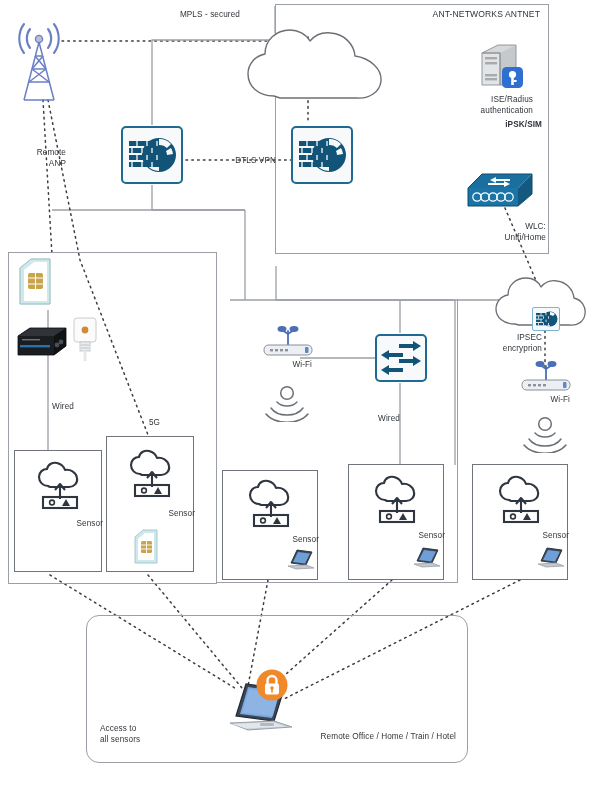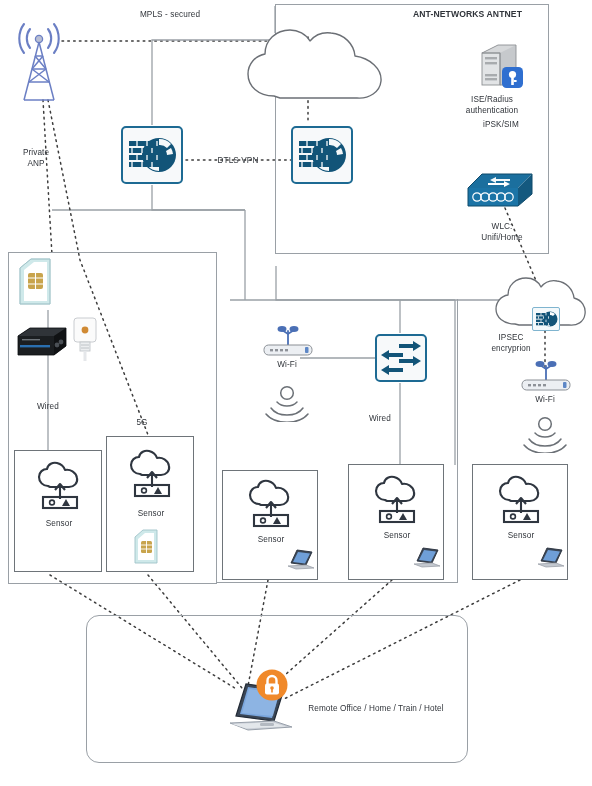--- a/index.html
+++ b/index.html
@@ -3,22 +3,22 @@
 <meta charset="utf-8">
 <style>
   html,body{margin:0;padding:0;background:#ffffff;}
   body{width:592px;height:786px;position:relative;overflow:hidden;
        font-family:"Liberation Sans","DejaVu Sans",sans-serif;
        color:#2b2b2b;-webkit-font-smoothing:antialiased;}
   #stage{position:absolute;left:0;top:0;width:592px;height:786px;}
   svg#wires{position:absolute;left:0;top:0;width:592px;height:786px;pointer-events:none;}
   .node{position:absolute;}
   .lbl{position:absolute;font-size:8.2px;line-height:10.5px;color:#30343a;
-       text-align:center;white-space:pre-line;letter-spacing:.1px;}
-  .lbl.b{font-weight:bold;font-size:8.6px;}
+       text-align:right;white-space:pre-line;letter-spacing:.1px;}
+  .lbl.b{font-weight:normal;font-size:8.6px;}
   .lbl.l{text-align:left;}
   .box{position:absolute;border:1.1px solid #9aa0a6;background:transparent;}
   .box.rounded{border-radius:13px;}
   .fw{position:absolute;width:62px;height:58px;border:2px solid #1d6a93;border-radius:5px;
       background:#f7f9fa;box-sizing:border-box;}
   .sw{position:absolute;width:52px;height:48px;border:2px solid #1d6a93;border-radius:5px;
       background:#f7f9fa;box-sizing:border-box;}
   .sensorbox{position:absolute;border:1.1px solid #6e7479;background:#fff;box-sizing:border-box;}
 </style>
 </head>
@@ -97,21 +97,21 @@
         <path d="M21,60 L41,60"></path>
         <path d="M24,47 L41,60"></path>
         <path d="M38,47 L21,60"></path>
         <path d="M27,34 L35,34"></path>
         <path d="M27,34 L38,47"></path>
         <path d="M35,34 L24,47"></path>
         <path d="M16,78 L46,78"></path>
       </g>
     </svg>
   </div>
-  <div class="lbl" style="left:6px;top:148px;width:60px;">Private
+  <div class="lbl" style="left:6px;top:148px;width:60px;">Remote
 ANP</div>
 
   <div class="lbl" style="left:100px;top:10px;width:140px;">MPLS - secured</div>
 
   <div class="node" style="left:240px;top:20px;">
     <svg width="150" height="90" viewBox="0 0 150 90">
       <path d="M34,76 C18,76 8,66 8,54 C8,44 15,36 25,34 C25,20 36,10 50,10
                C58,10 66,14 70,21 C75,15 83,12 91,13 C104,14 114,24 115,36
                C130,38 142,49 141,61 C140,72 129,79 117,78 L40,78 Z" fill="#ffffff" stroke="#6b6f75" stroke-width="1.4" stroke-linejoin="round"></path>
     </svg>
@@ -185,21 +185,21 @@
       <g>
         <rect x="26" y="27" width="21" height="21" rx="4.5" fill="#2f6fd0"></rect>
         <circle cx="36.5" cy="34.5" r="3.6" fill="#ffffff"></circle>
         <rect x="35.2" y="36" width="2.6" height="9" fill="#ffffff"></rect>
         <rect x="37.6" y="40" width="3" height="2" fill="#ffffff"></rect>
       </g>
     </svg>
   </div>
   <div class="lbl" style="left:451px;top:95px;width:82px;">ISE/Radius
 authentication</div>
-  <div class="lbl" style="left:460px;top:120px;width:82px;">iPSK/SIM</div>
+  <div class="lbl" style="left:460px;top:120px;width:82px;font-weight:bold;">iPSK/SIM</div>
 
   <div class="node" style="left:466px;top:170px;">
     <svg width="70" height="44" viewBox="0 0 70 44">
       <polygon points="2,18 16,4 66,4 52,18" fill="#1b6f9e"></polygon>
       <polygon points="2,18 52,18 52,36 2,36" fill="#1b74a6"></polygon>
       <polygon points="52,18 66,4 66,24 52,36" fill="#14597f"></polygon>
       <g fill="none" stroke="#ffffff" stroke-width="1.2">
         <circle cx="11" cy="27" r="4.2"></circle>
           <circle cx="19" cy="27" r="4.2"></circle>
         <circle cx="27" cy="27" r="4.2"></circle>
@@ -481,15 +481,17 @@
   <div class="node" style="left:255px;top:668px;">
     <svg width="34" height="34" viewBox="0 0 34 34">
       <circle cx="17" cy="17" r="15.5" fill="#f0892a"></circle>
       <path d="M12.5,16 L12.5,12.5 a4.5,4.5 0 0 1 9,0 L21.5,16" fill="none" stroke="#ffffff" stroke-width="2.4"></path>
       <rect x="10" y="15.5" width="14" height="11" rx="2" fill="#ffffff"></rect>
       <circle cx="17" cy="20" r="1.8" fill="#f0892a"></circle>
       <rect x="16.2" y="20.5" width="1.6" height="4" fill="#f0892a"></rect>
     </svg>
   </div>
 
-  <div class="lbl" style="left:296px;top:704px;width:160px;">Remote Office / Home / Train / Hotel</div>
+  <div class="lbl l" style="left:100px;top:724px;width:90px;">Access to
+all sensors</div>
+  <div class="lbl" style="left:296px;top:732px;width:160px;">Remote Office / Home / Train / Hotel</div>
 
 </div>
 
 </body></html>

